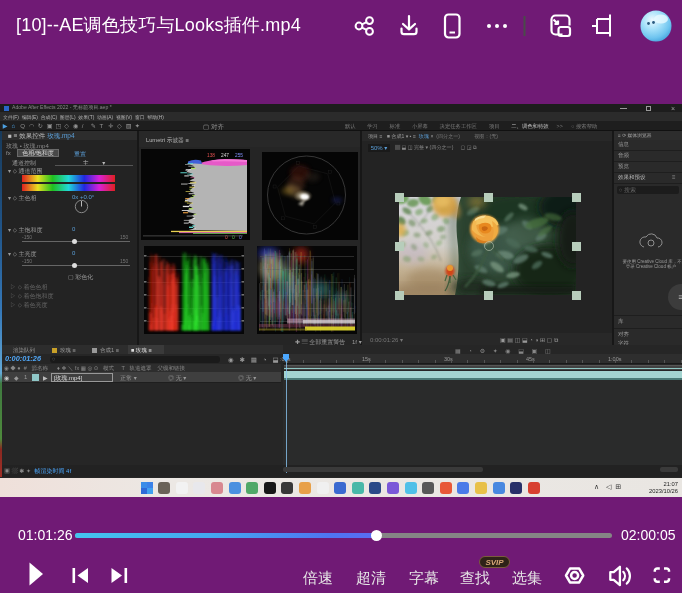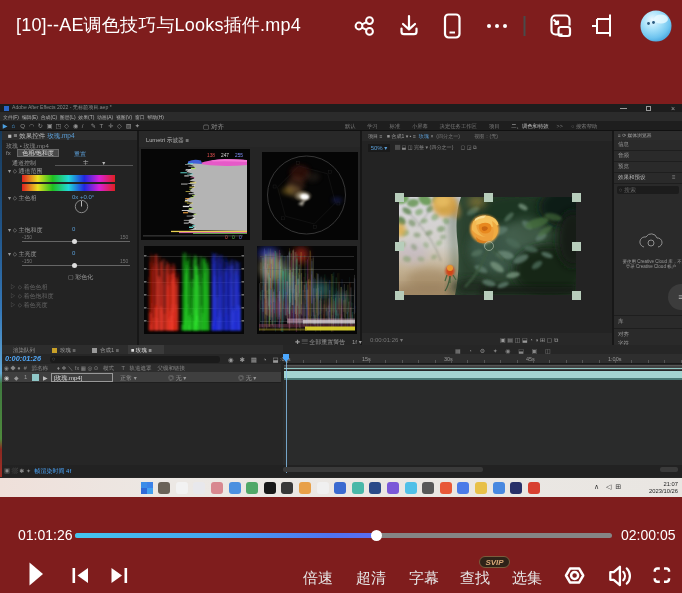--- a/index.html
+++ b/index.html
@@ -1,19 +1,19 @@
 <!DOCTYPE html>
 <html><head>
 <meta charset="utf-8">
 <style>
   * { margin:0; padding:0; box-sizing:border-box; }
   html,body { width:682px; height:593px; background:#000; overflow:hidden;
     font-family:"Liberation Sans", sans-serif; }
   .abs { position:absolute; }
-  #stage { position:relative; width:682px; height:593px; background:#7f1d1d; }
+  #stage { position:relative; width:682px; height:593px; background:#701a75; }
   .ttl { position:absolute; left:16px; top:13px; color:#fff; font-size:18px; letter-spacing:0.2px; }
   svg { display:block; }
   .ctxt { color:#e6e6e6; font-size:15px; }
 </style>
 </head>
 <body>
 <div id="stage">
 
   <div class="ttl">[10]--AE调色技巧与Looks插件.mp4</div>
   <svg class="abs" style="left:348px;top:8px" width="330" height="40" viewBox="0 0 330 40">

